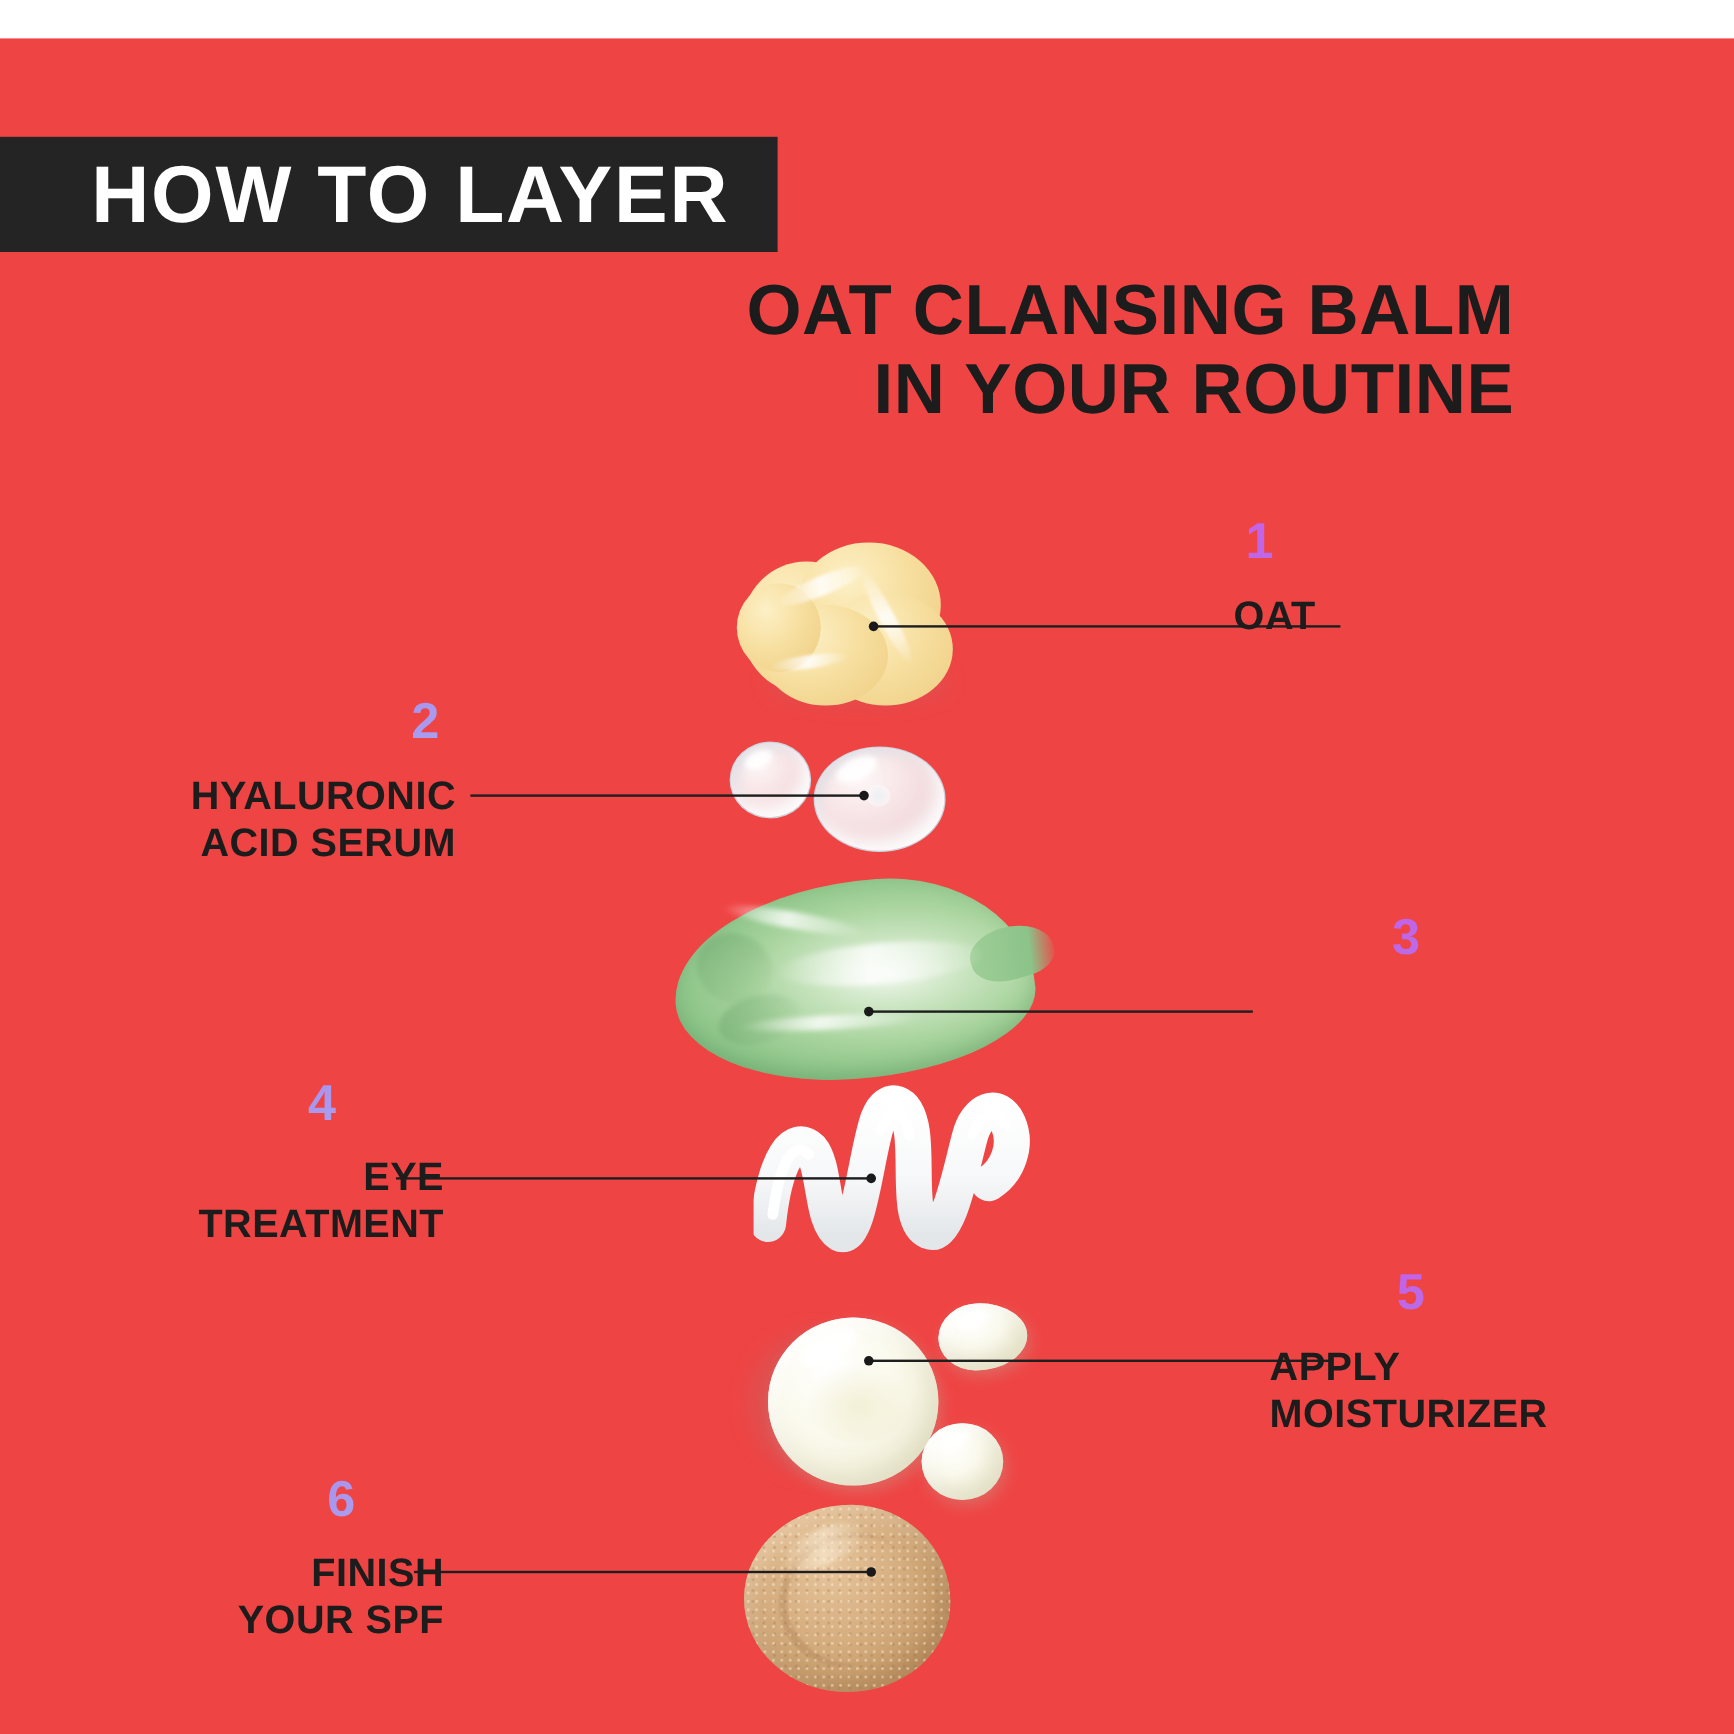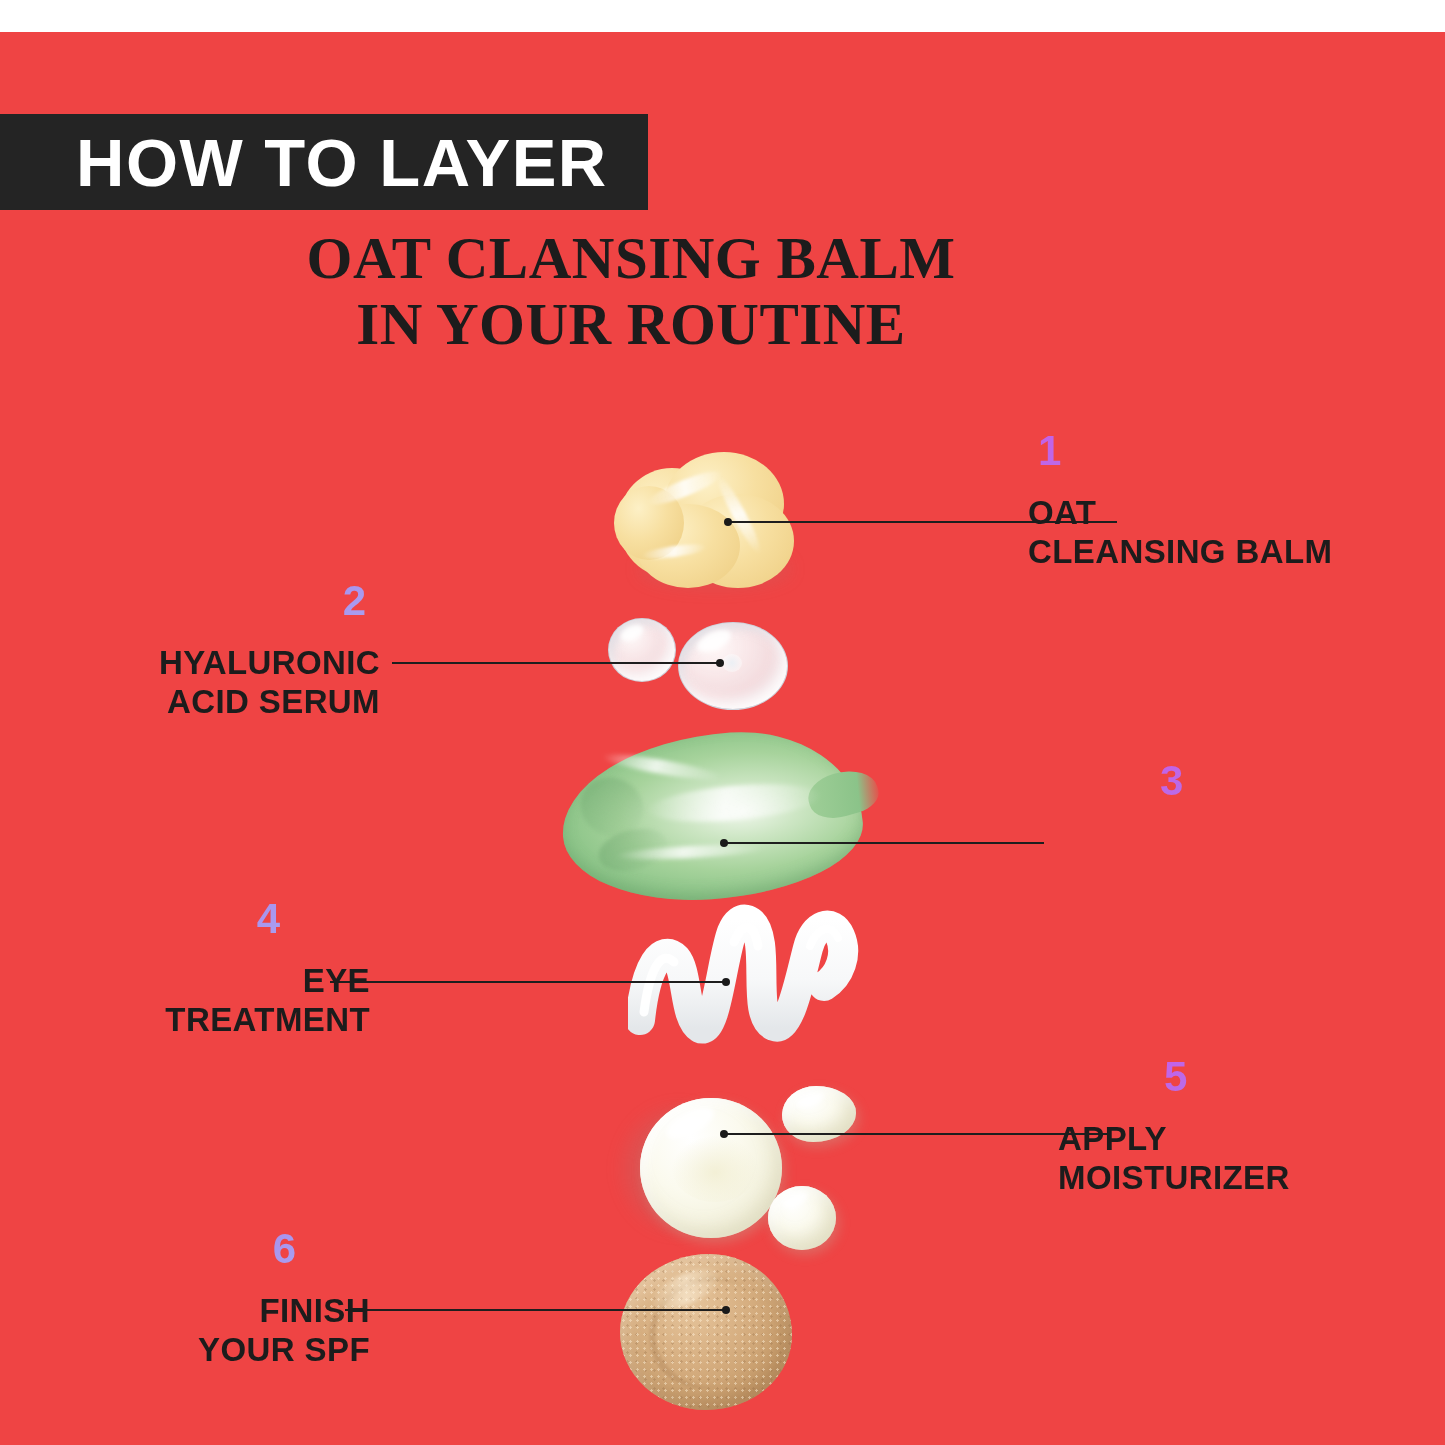--- a/index.html
+++ b/index.html
@@ -41,23 +41,22 @@
     padding-left: 76px;
     line-height: 1;
     white-space: nowrap;
   }
 
   .title-block {
     position: absolute;
     left: 0;
     top: 193px;
     width: 1262px;
-    text-align: center;
+    text-align: right;
     color: #1c1c1c;
-    font-family: Liberation Serif, serif;
   }
   .title-line {
     font-size: 59px;
     font-weight: 700;
     line-height: 1.12;
     letter-spacing: 0.5px;
     white-space: nowrap;
   }
 
   
@@ -288,21 +287,20 @@
     <div class="sheen s1"></div>
     <div class="sheen s2"></div>
     <div class="sheen s3"></div>
   </div>
   <div class="leader to-right" style="left:726px; top:489px; width:391px;">
     <span class="dot"></span>
   </div>
   <div class="step right" style="left:1028px; top:398px; width:330px;">
     <div class="step-num">1</div>
     <div class="step-label" style="margin-top:22px;">OAT</div>
-    <div class="step-label">CLEANSING BALM</div>
   </div>
 
   <div class="swatch serum">
     <div class="drop d-small"></div>
     <div class="drop d-large"></div>
     <div class="shine sh1"></div>
     <div class="shine sh2"></div>
     <div class="core"></div>
   </div>
   <div class="leader to-left" style="left:392px; top:630px; width:330px;">

